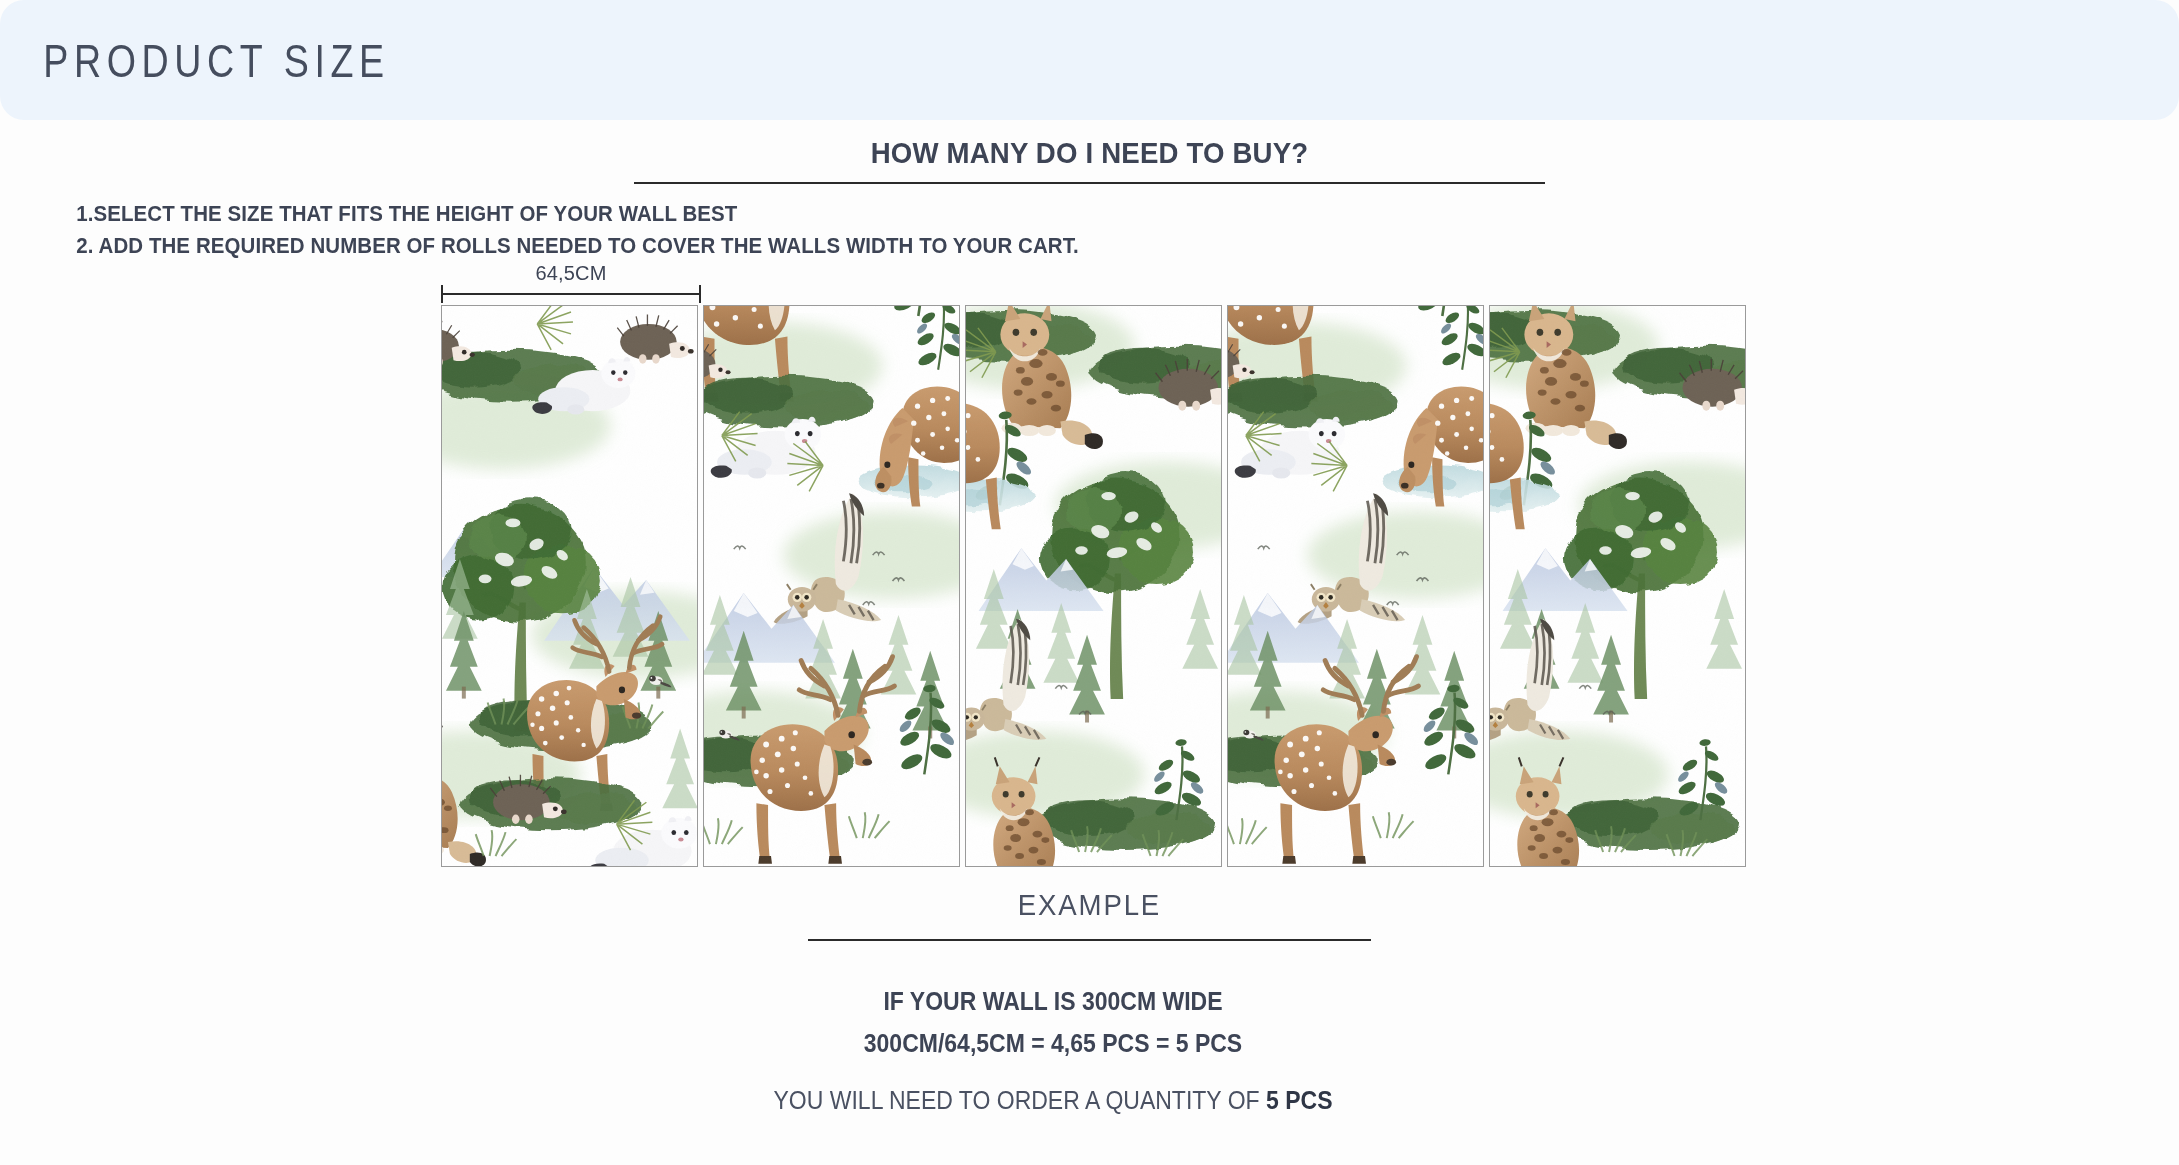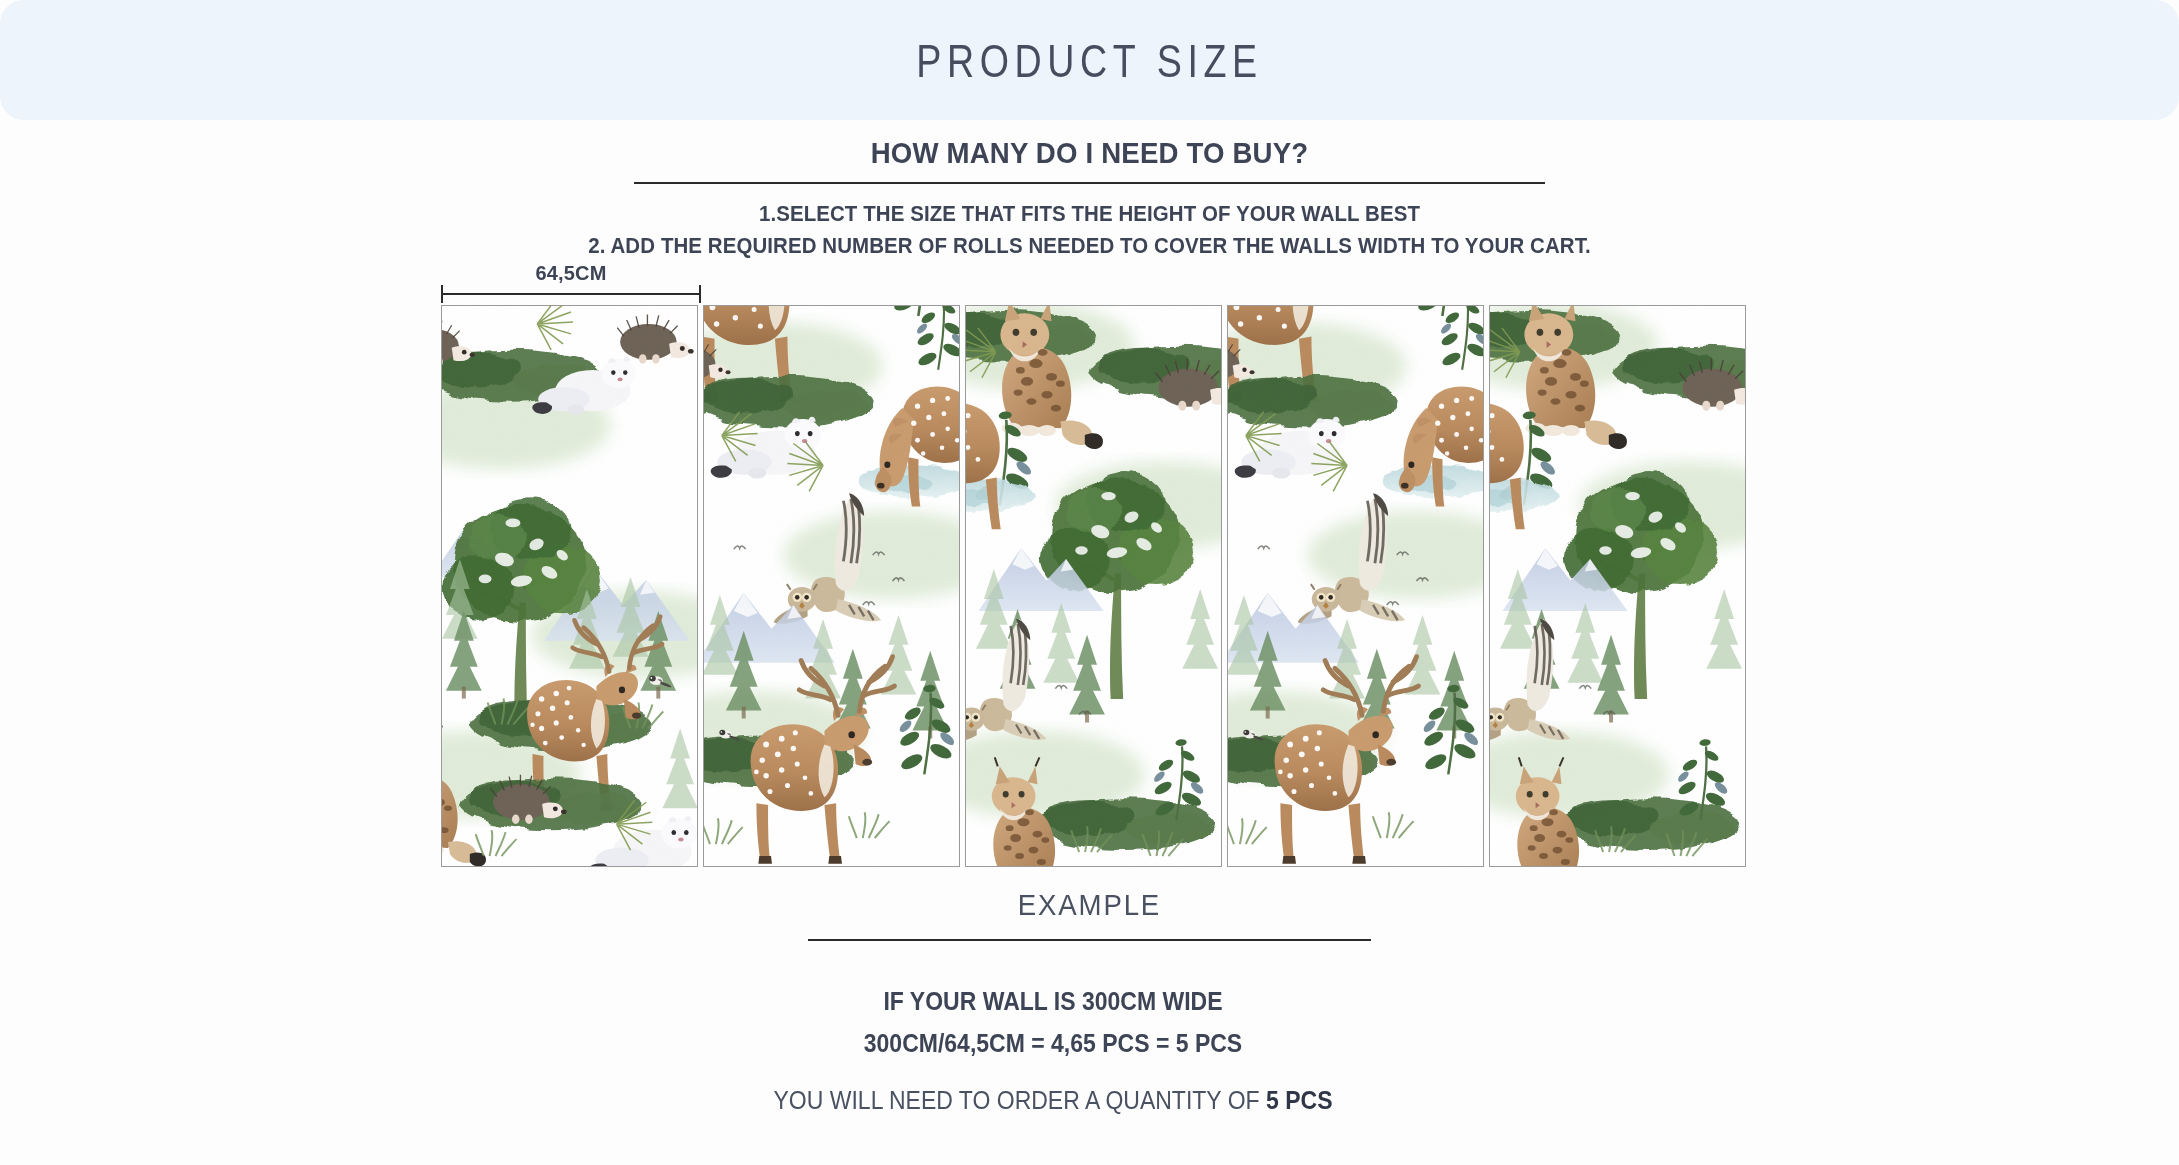--- a/index.html
+++ b/index.html
@@ -7,21 +7,21 @@
     width:2179px;height:1165px;
     background:#fdfdfd;
     font-family:"Liberation Sans",sans-serif;
     color:#3b4252;
     overflow:hidden;
     position:relative;
   }
   .header-band{
     position:absolute;left:0;top:0;width:2179px;height:120px;
     background:#edf4fc;
-    display:flex;align-items:center;justify-content:center;border-radius:24px;
+    display:flex;align-items:center;border-radius:24px;
   }
   .header-title{
     font-size:47px;
     letter-spacing:7px;
     font-weight:300;
     color:#454d5e;
     transform:scaleX(.80);
     transform-origin:center;
     white-space:nowrap;
   }
@@ -31,32 +31,32 @@
     text-align:center;
     font-size:30px;font-weight:600;letter-spacing:.2px;
     color:#3d4455;
     transform:scaleX(.92);
   }
   .rule-top{
     position:absolute;left:634px;top:182px;width:911px;height:2px;
     background:#2b2b2b;
   }
   .steps{
-    position:absolute;left:0;top:198px;width:2179px;text-align:center;
+    position:absolute;left:0;top:198px;width:2179px;text-align:left;
   }
   .step-line{
     font-size:22px;font-weight:600;color:#3d4455;
     line-height:32px;letter-spacing:.1px;
     transform:scaleX(.93);
   }
 
   
   .dim-wrap{position:absolute;left:441px;top:262px;width:260px;height:46px;}
   .dim-label{
-    text-align:center;font-size:20px;font-weight:700;color:#3d4455;
+    text-align:center;font-size:20px;font-weight:400;color:#3d4455;
     line-height:22px;letter-spacing:.2px;
   }
   .dim-line{position:absolute;left:0;top:31px;width:260px;height:2px;background:#2b2b2b;}
   .dim-tick{position:absolute;width:2px;height:18px;background:#2b2b2b;top:23px;}
   .dim-tick.left{left:0;}
   .dim-tick.right{left:258px;}
 
   
   .panels{position:absolute;left:441px;top:305px;height:562px;display:flex;gap:5px;}
   .panel{

